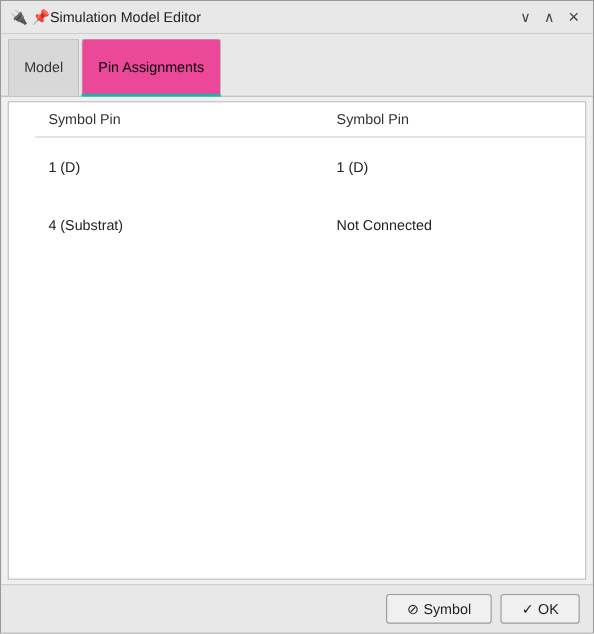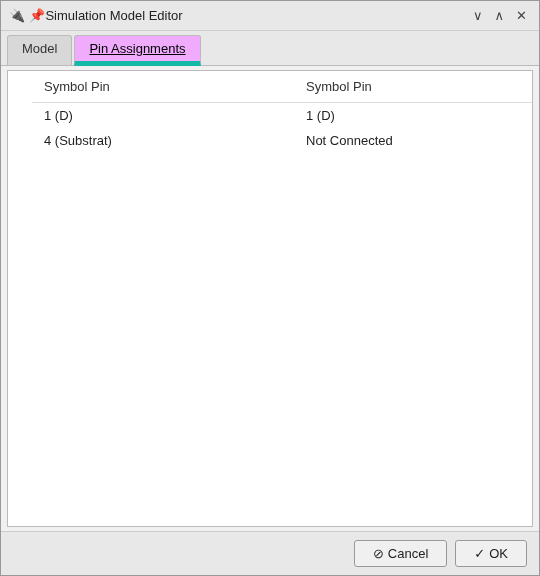--- a/index.html
+++ b/index.html
@@ -71,37 +71,36 @@
     }
 
     .tabs {
       display: flex;
       background: #e8e8e8;
       border-bottom: 1px solid #bbb;
       padding: 4px 6px 0 6px;
     }
 
     .tab {
-      padding: 5px 14px;
+      padding: 17px 14px;
       border: 1px solid #bbb;
       border-bottom: none;
       cursor: pointer;
       background: #d8d8d8;
       color: #333;
       margin-right: 2px;
       border-radius: 3px 3px 0 0;
     }
 
     .tab.active {
-      background: #f0abfc;
-      border-bottom: 5px solid #14b8a6;
+      background: #ec4899;
+      border-bottom: 3px solid #14b8a6;
       color: #000;
       margin-bottom: -1px;
       z-index: 1;
-      text-decoration: underline;
     }
 
     .content-area {
       flex: 1;
       background: #fff;
       border: 1px solid #bbb;
       margin: 4px 6px;
       overflow: hidden;
       display: flex;
       flex-direction: column;
@@ -123,21 +122,21 @@
       color: #333;
       font-weight: normal;
       font-size: 13px;
     }
 
     .pin-table th:first-child {
       width: 50%;
     }
 
     .pin-table td {
-      padding: 5px 12px;
+      padding: 19px 12px;
       color: #222;
       font-size: 13px;
     }
 
     .footer {
       display: flex;
       justify-content: flex-end;
       align-items: center;
       padding: 8px 12px;
       gap: 8px;
@@ -208,20 +207,20 @@
             <td>4 (Substrat)</td>
             <td>Not Connected</td>
           </tr>
         </tbody>
     </table>
   </div>
 
   <div class="footer">
     <button class="btn">
       <span>⊘</span>
-      <span>Cancel</span>
+      <span>Symbol</span>
     </button>
     <button class="btn btn-ok">
       <span>✓</span>
       <span>OK</span>
     </button>
   </div>
 </div>
 
 </body></html>

